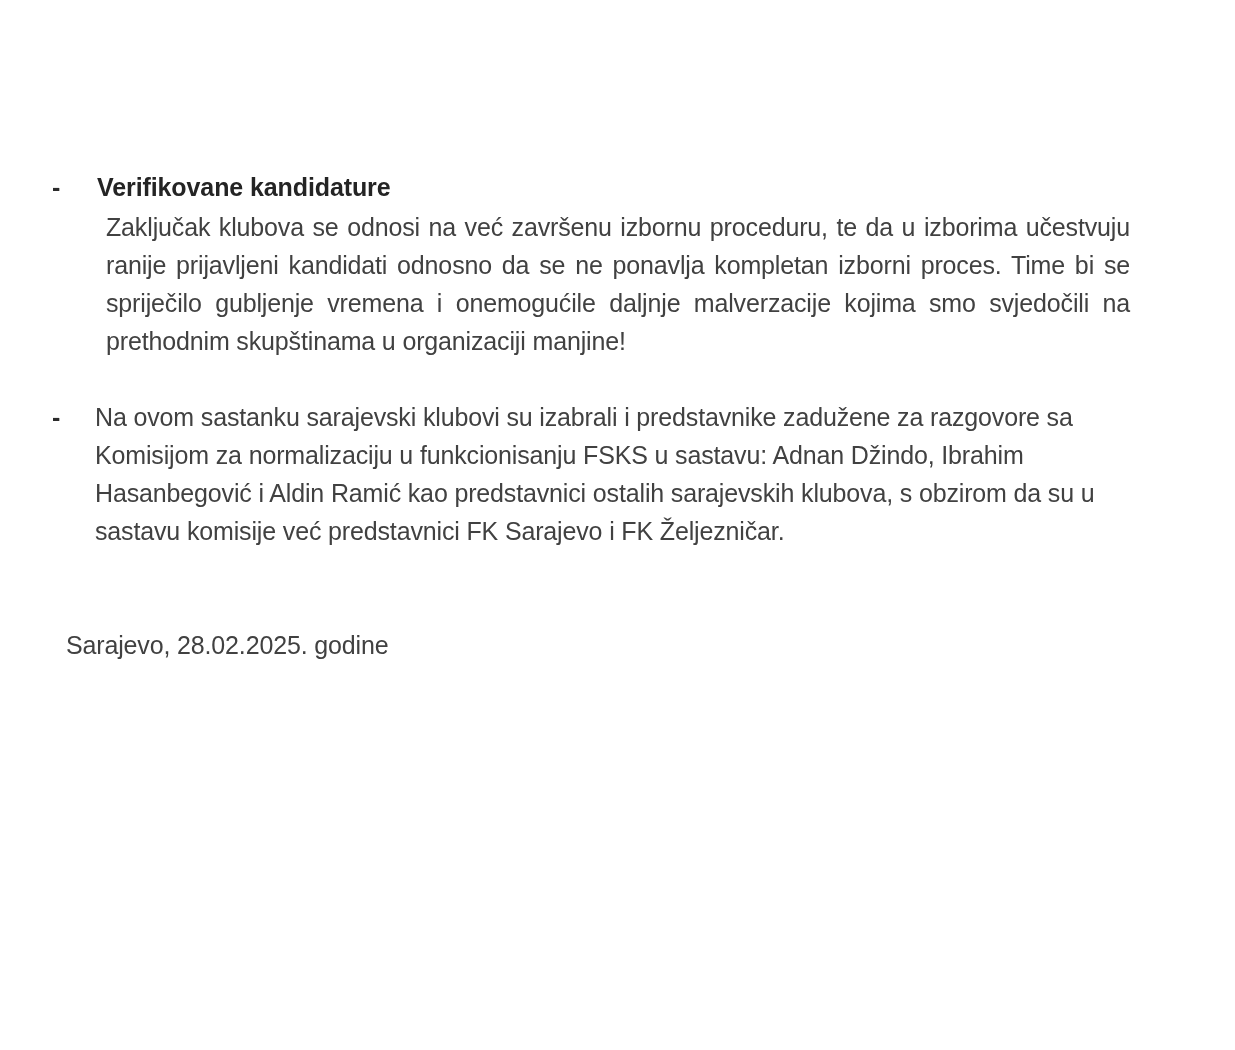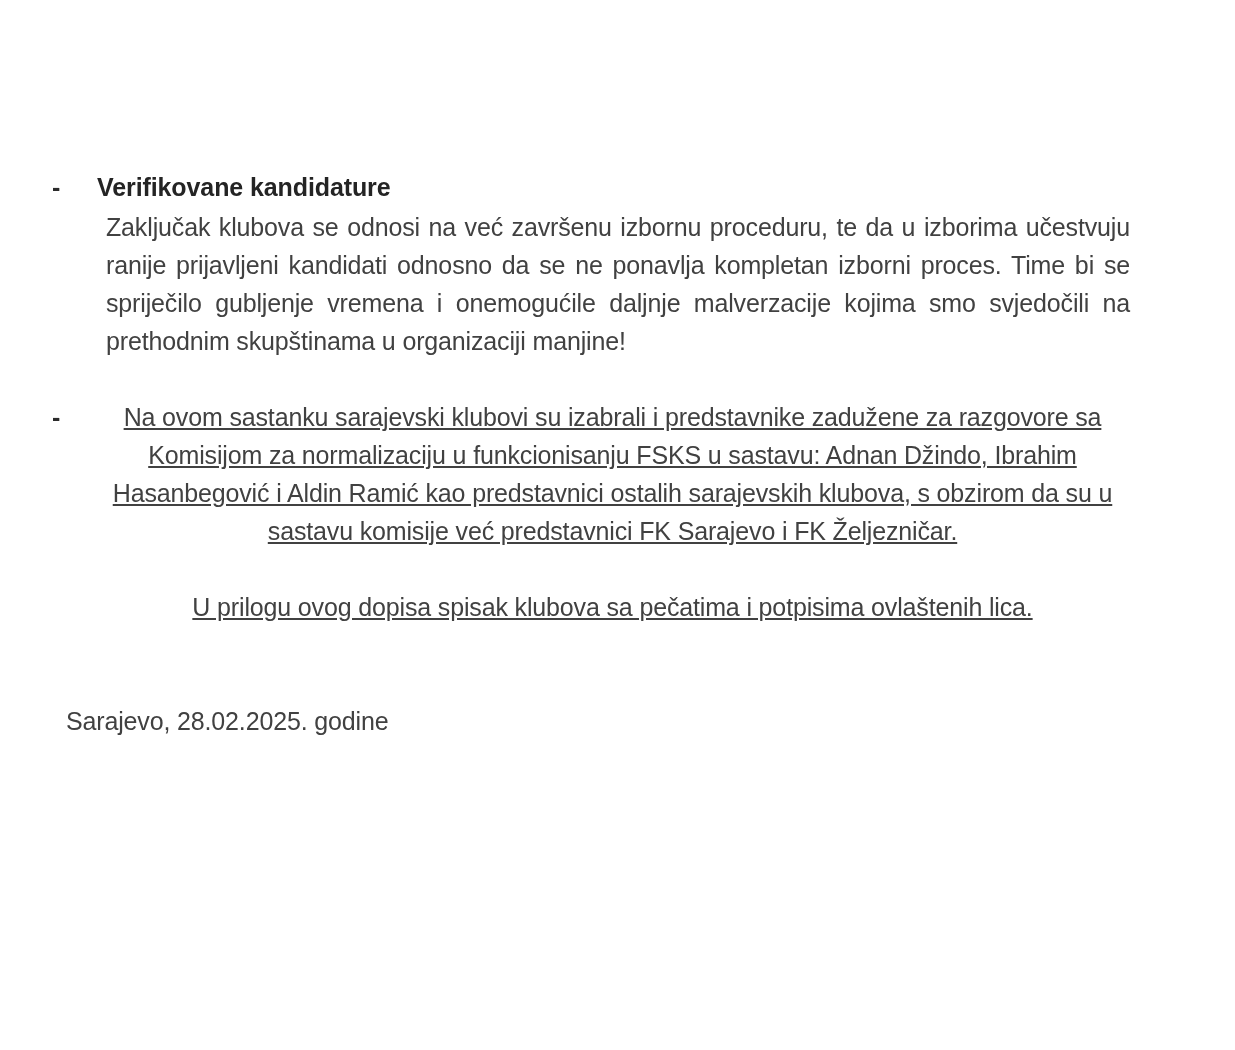--- a/index.html
+++ b/index.html
@@ -60,22 +60,21 @@
     letter-spacing: -0.15px;
   }
 
   .body-text.justified {
     text-align: justify;
     text-justify: inter-word;
     margin-left: 11px;
   }
 
   .body-text.left {
-    text-align: center;
-    text-decoration: underline;
+    text-align: left;
   }
 
   
   #section-verifikovane { margin-top: 168px; }
   #section-izabrani    { margin-top: 38px; }
 
   #closing-note {
     margin-top: 38px;
     padding-left: 95px;
     padding-right: 105px;
@@ -104,21 +103,18 @@
     <span class="dash-marker">-</span>
     <p class="section-heading">Verifikovane kandidature</p>
     <p class="body-text justified">Zaključak klubova se odnosi na već završenu izbornu proceduru, te da u izborima učestvuju ranije prijavljeni kandidati odnosno da se ne ponavlja kompletan izborni proces. Time bi se spriječilo gubljenje vremena i onemogućile daljnje malverzacije kojima smo svjedočili na prethodnim skupštinama u organizaciji manjine!</p>
   </div>
 
   <div class="section" id="section-izabrani">
     <span class="dash-marker">-</span>
     <p class="body-text left">Na ovom sastanku sarajevski klubovi su izabrali i predstavnike zadužene za razgovore sa Komisijom za normalizaciju u funkcionisanju FSKS u sastavu: Adnan Džindo, Ibrahim Hasanbegović i Aldin Ramić kao predstavnici ostalih sarajevskih klubova, s obzirom da su u sastavu komisije već predstavnici FK Sarajevo i FK Željezničar.</p>
   </div>
 
-  <div id="closing-note">
-    <p class="body-text left">U prilogu ovog dopisa spisak klubova sa pečatima i potpisima ovlaštenih lica.</p>
-  </div>
 
   <div id="date-line">
     <p class="date-text">Sarajevo, 28.02.2025. godine</p>
   </div>
 
 </div>
 
 </body></html>

